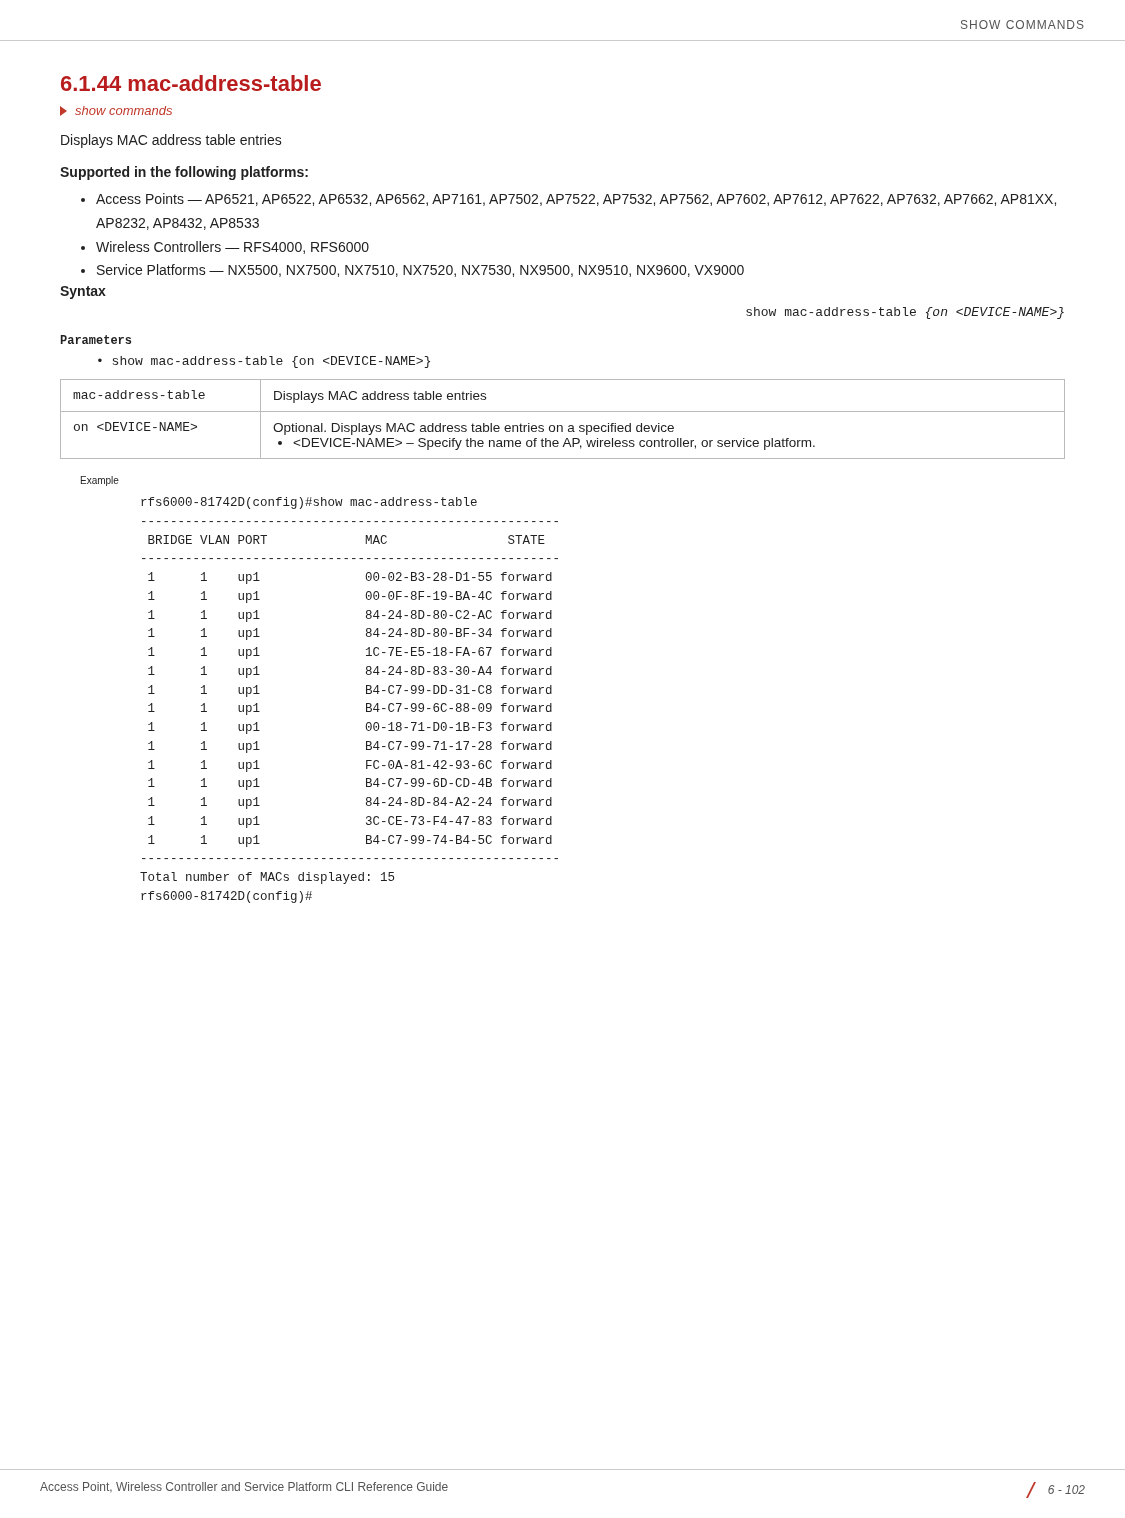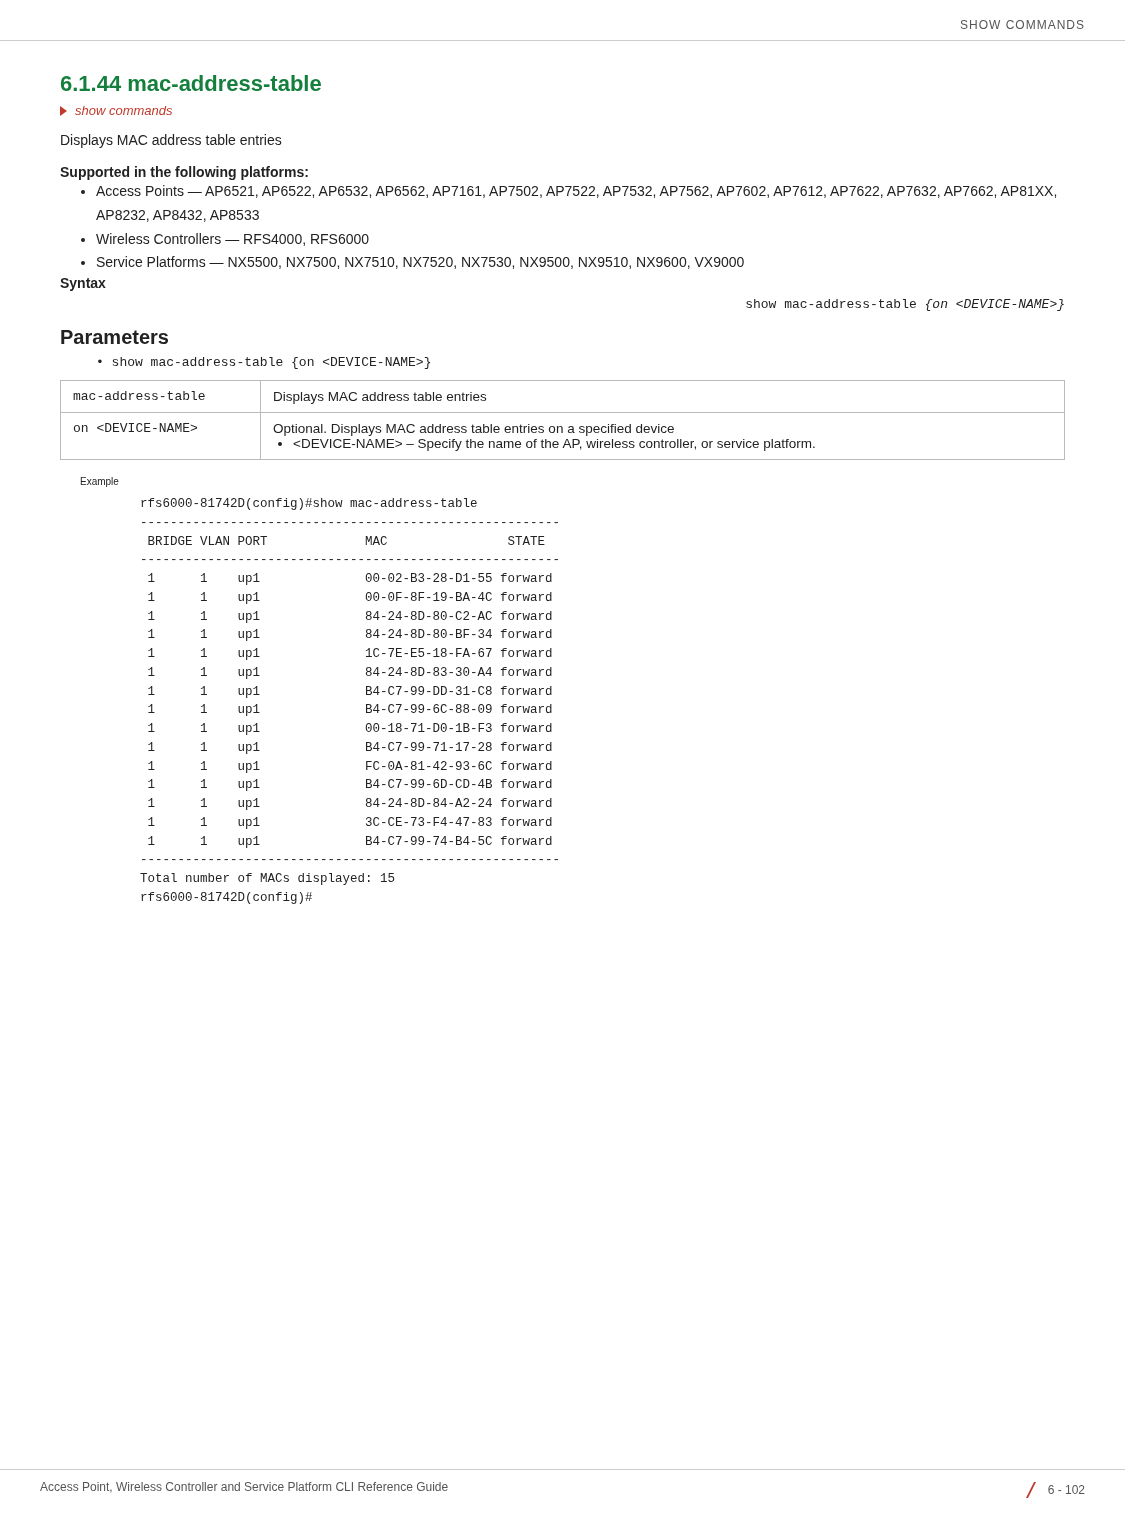--- a/index.html
+++ b/index.html
@@ -20,21 +20,21 @@
       letter-spacing: 1px;
       text-transform: uppercase;
       border-bottom: 1px solid #ccc;
     }
     .content {
       padding: 30px 60px 60px 60px;
     }
     .section-title {
       font-size: 22px;
       font-weight: bold;
-      color: #15803d;
+      color: #b91c1c;
       margin-bottom: 6px;
     }
     .breadcrumb {
       color: #c0392b;
       font-size: 13px;
       margin-bottom: 14px;
       display: flex;
       align-items: center;
       gap: 4px;
     }
@@ -47,20 +47,21 @@
       border-left: 7px solid #c0392b;
       margin-right: 4px;
     }
     .description {
       font-size: 14px;
       margin-bottom: 16px;
     }
     .section-heading {
       font-weight: bold;
       font-size: 14px;
+      margin-bottom: 8px;
     }
     ul.platforms {
       list-style: disc;
       padding-left: 36px;
       margin-bottom: 0;
       line-height: 1.7;
     }
     .syntax-label {
       font-weight: bold;
       font-size: 14px;
@@ -73,22 +74,23 @@
       margin-bottom: 14px;
       white-space: pre;
       color: #222;
       text-align: right;
     }
     .code-block .italic-part {
       font-style: italic;
     }
     .params-label {
       font-weight: bold;
-      font-size: 20px;
+      font-size: 12px;
       margin-bottom: 6px;
+      font-family: Liberation Mono, monospace;
     }
     .param-bullet {
       font-family: 'Courier New', Courier, monospace;
       font-size: 13px;
       padding-left: 36px;
       margin-bottom: 10px;
     }
     .param-table {
       width: 100%;
       border-collapse: collapse;
@@ -134,20 +136,21 @@
       padding: 0 40px;
       font-size: 12px;
       color: #555;
       border-top: 1px solid #ccc;
       padding-top: 10px;
     }
     .footer-logo {
       display: flex;
       align-items: center;
       gap: 8px;
+      font-style: italic;
     }
     .footer-slash {
       display: inline-block;
       width: 20px;
       height: 20px;
       position: relative;
       overflow: hidden;
     }
     .footer-slash svg {
       width: 20px;

